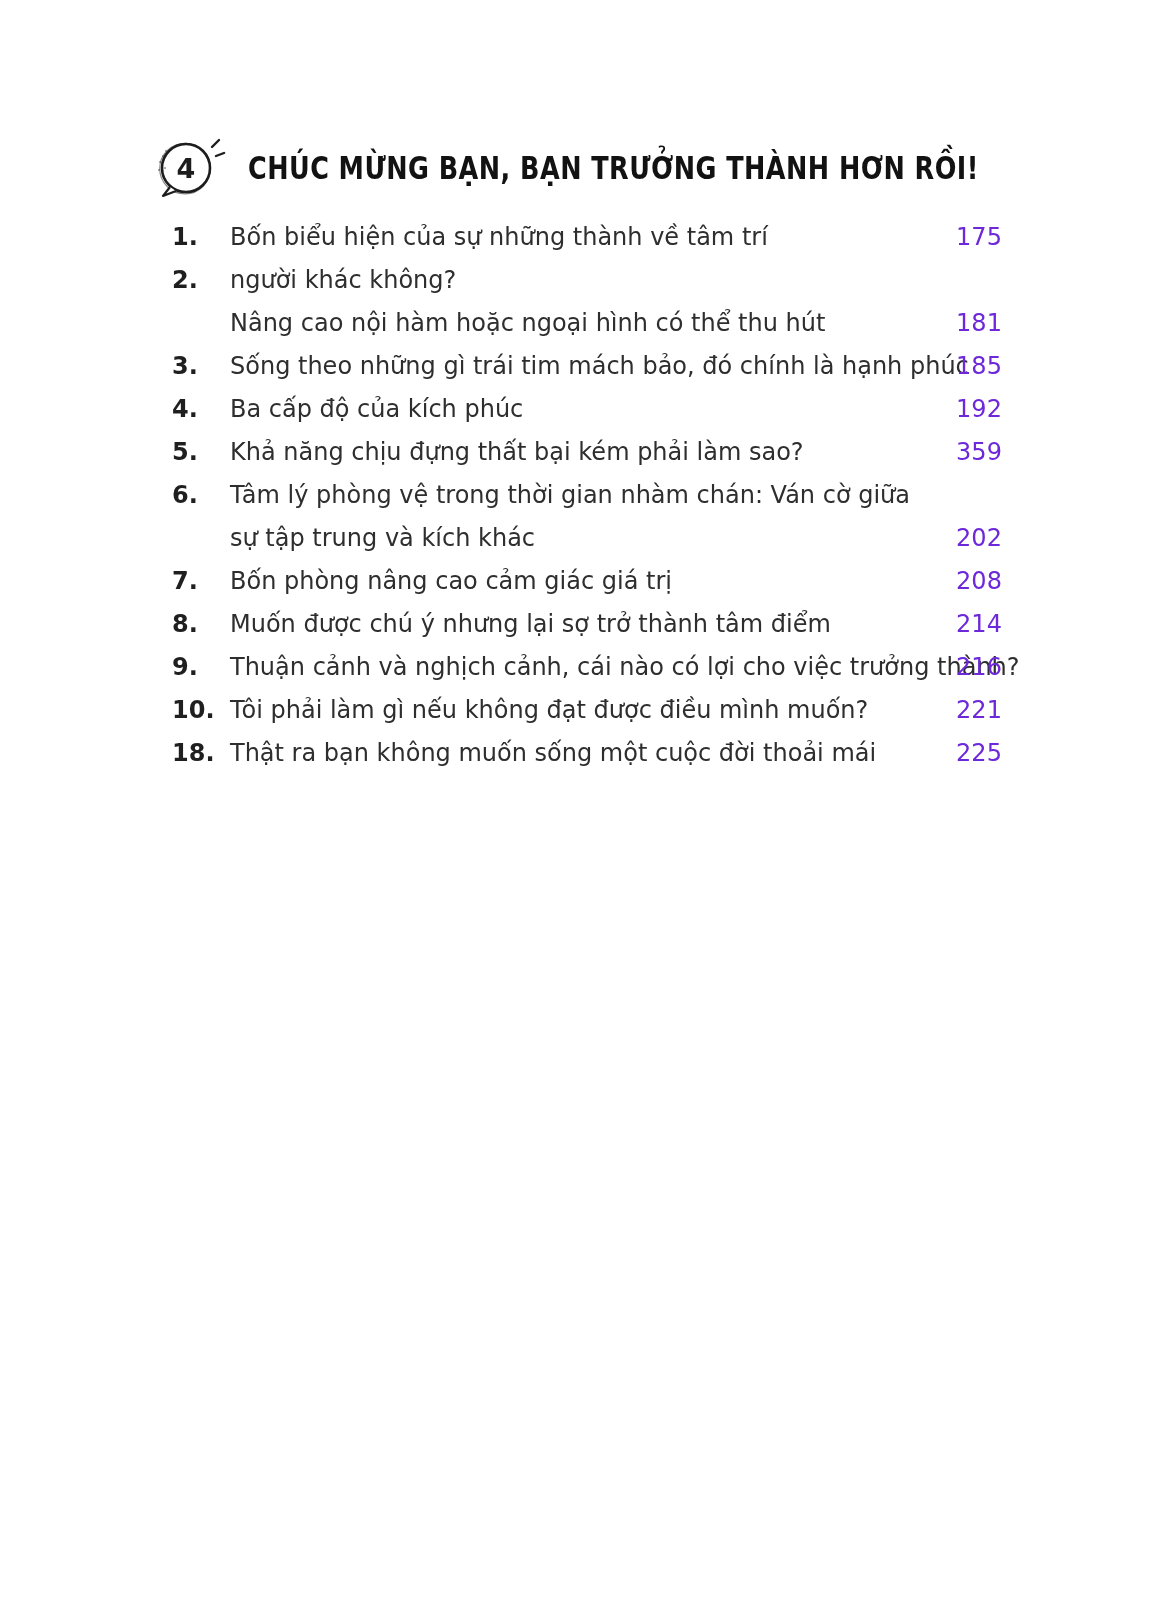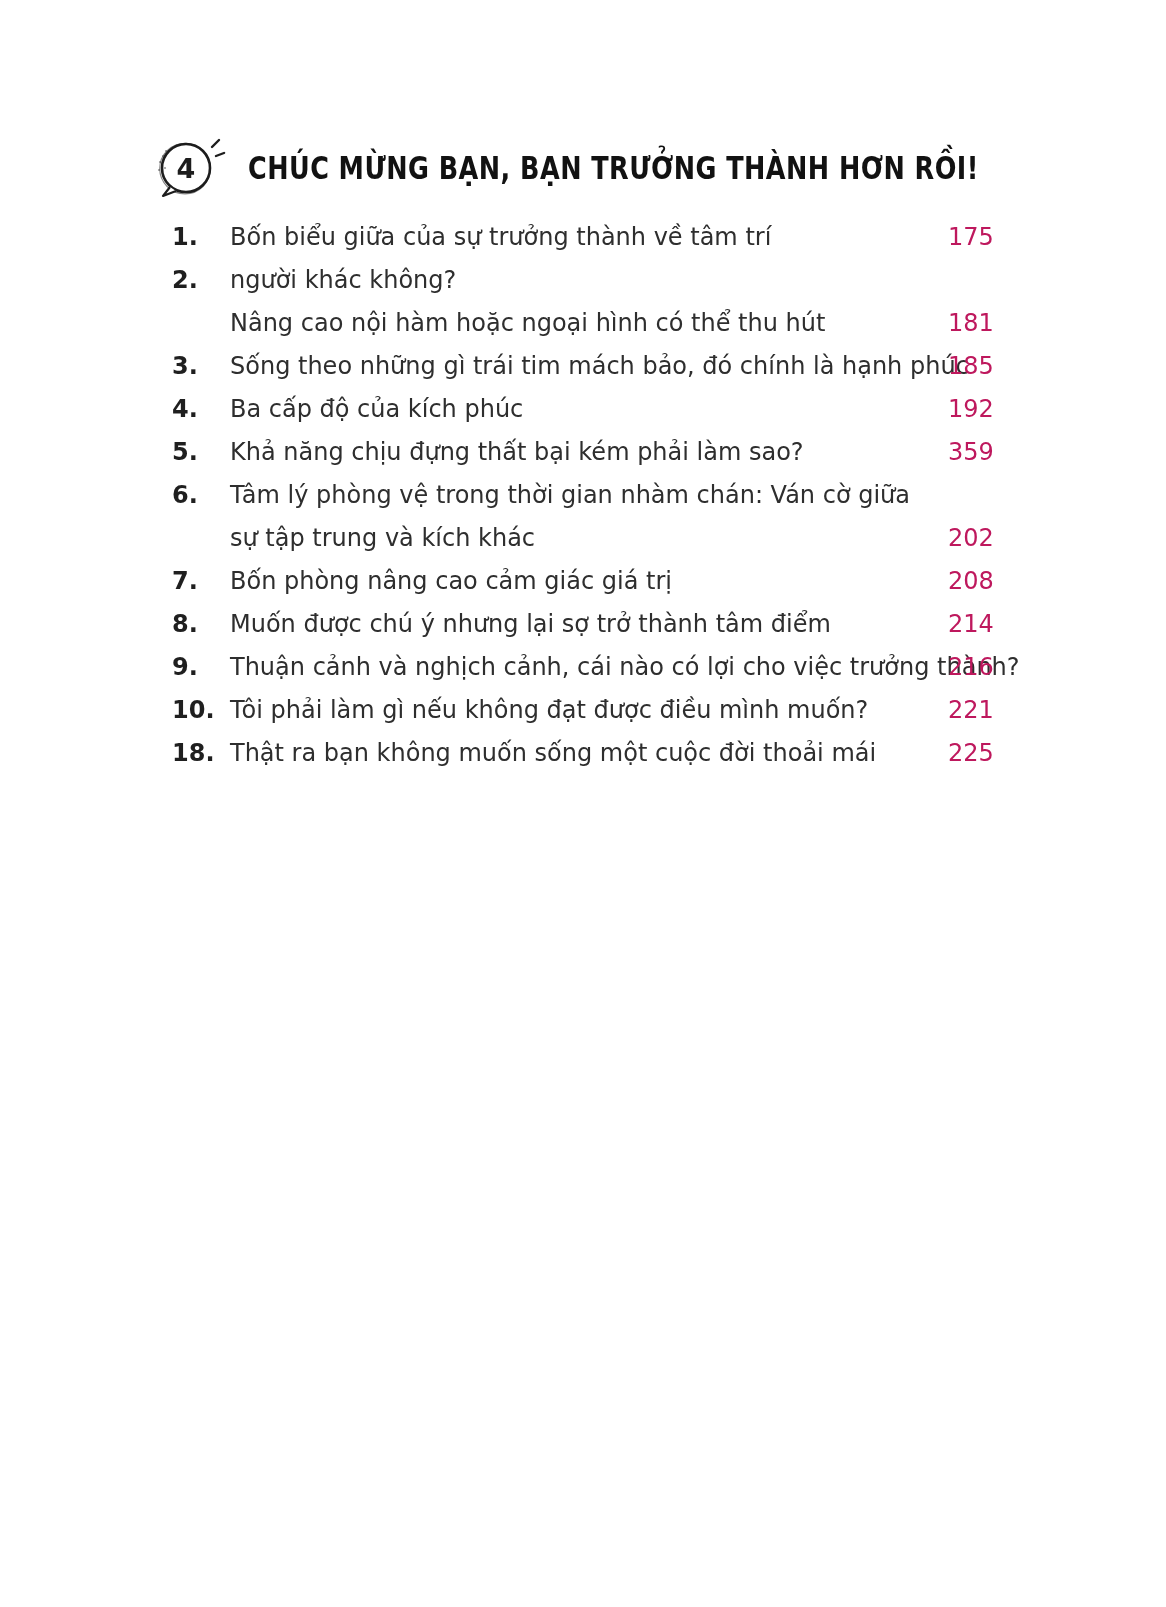--- a/index.html
+++ b/index.html
@@ -74,23 +74,23 @@
     color: #1f1f1f;
     align-self: flex-start;
   }
   .toc-text {
     flex: 1 1 auto;
     min-width: 0;
   }
   .toc-line { white-space: nowrap; }
   .toc-page {
     flex: 0 0 62px;
-    text-align: left;
+    text-align: center;
     align-self: flex-end;
-    color: #be185d;
+    color: #6d28d9;
   }
 </style>
 </head>
 <body>
 
 <div class="page">
 
   <div class="chapter-header">
     <div class="badge-wrap">
       <svg width="76" height="76" viewBox="0 0 76 76">
@@ -114,21 +114,21 @@
       </svg>
       <div class="badge-num">4</div>
     </div>
     <div class="chapter-title">CHÚC MỪNG BẠN, BẠN TRƯỞNG THÀNH HƠN RỒI!</div>
   </div>
 
   <div class="toc">
     <div class="toc-row">
       <div class="toc-num">1.</div>
       <div class="toc-text">
-          <div class="toc-line">Bốn biểu giữa của sự trưởng thành về tâm trí</div>
+          <div class="toc-line">Bốn biểu hiện của sự những thành về tâm trí</div>
         </div>
       <div class="toc-page">175</div>
     </div>
 
     <div class="toc-row">
       <div class="toc-num">2.</div>
       <div class="toc-text">
           <div class="toc-line">người khác không?</div>
           <div class="toc-line">Nâng cao nội hàm hoặc ngoại hình có thể thu hút</div>
         </div>

